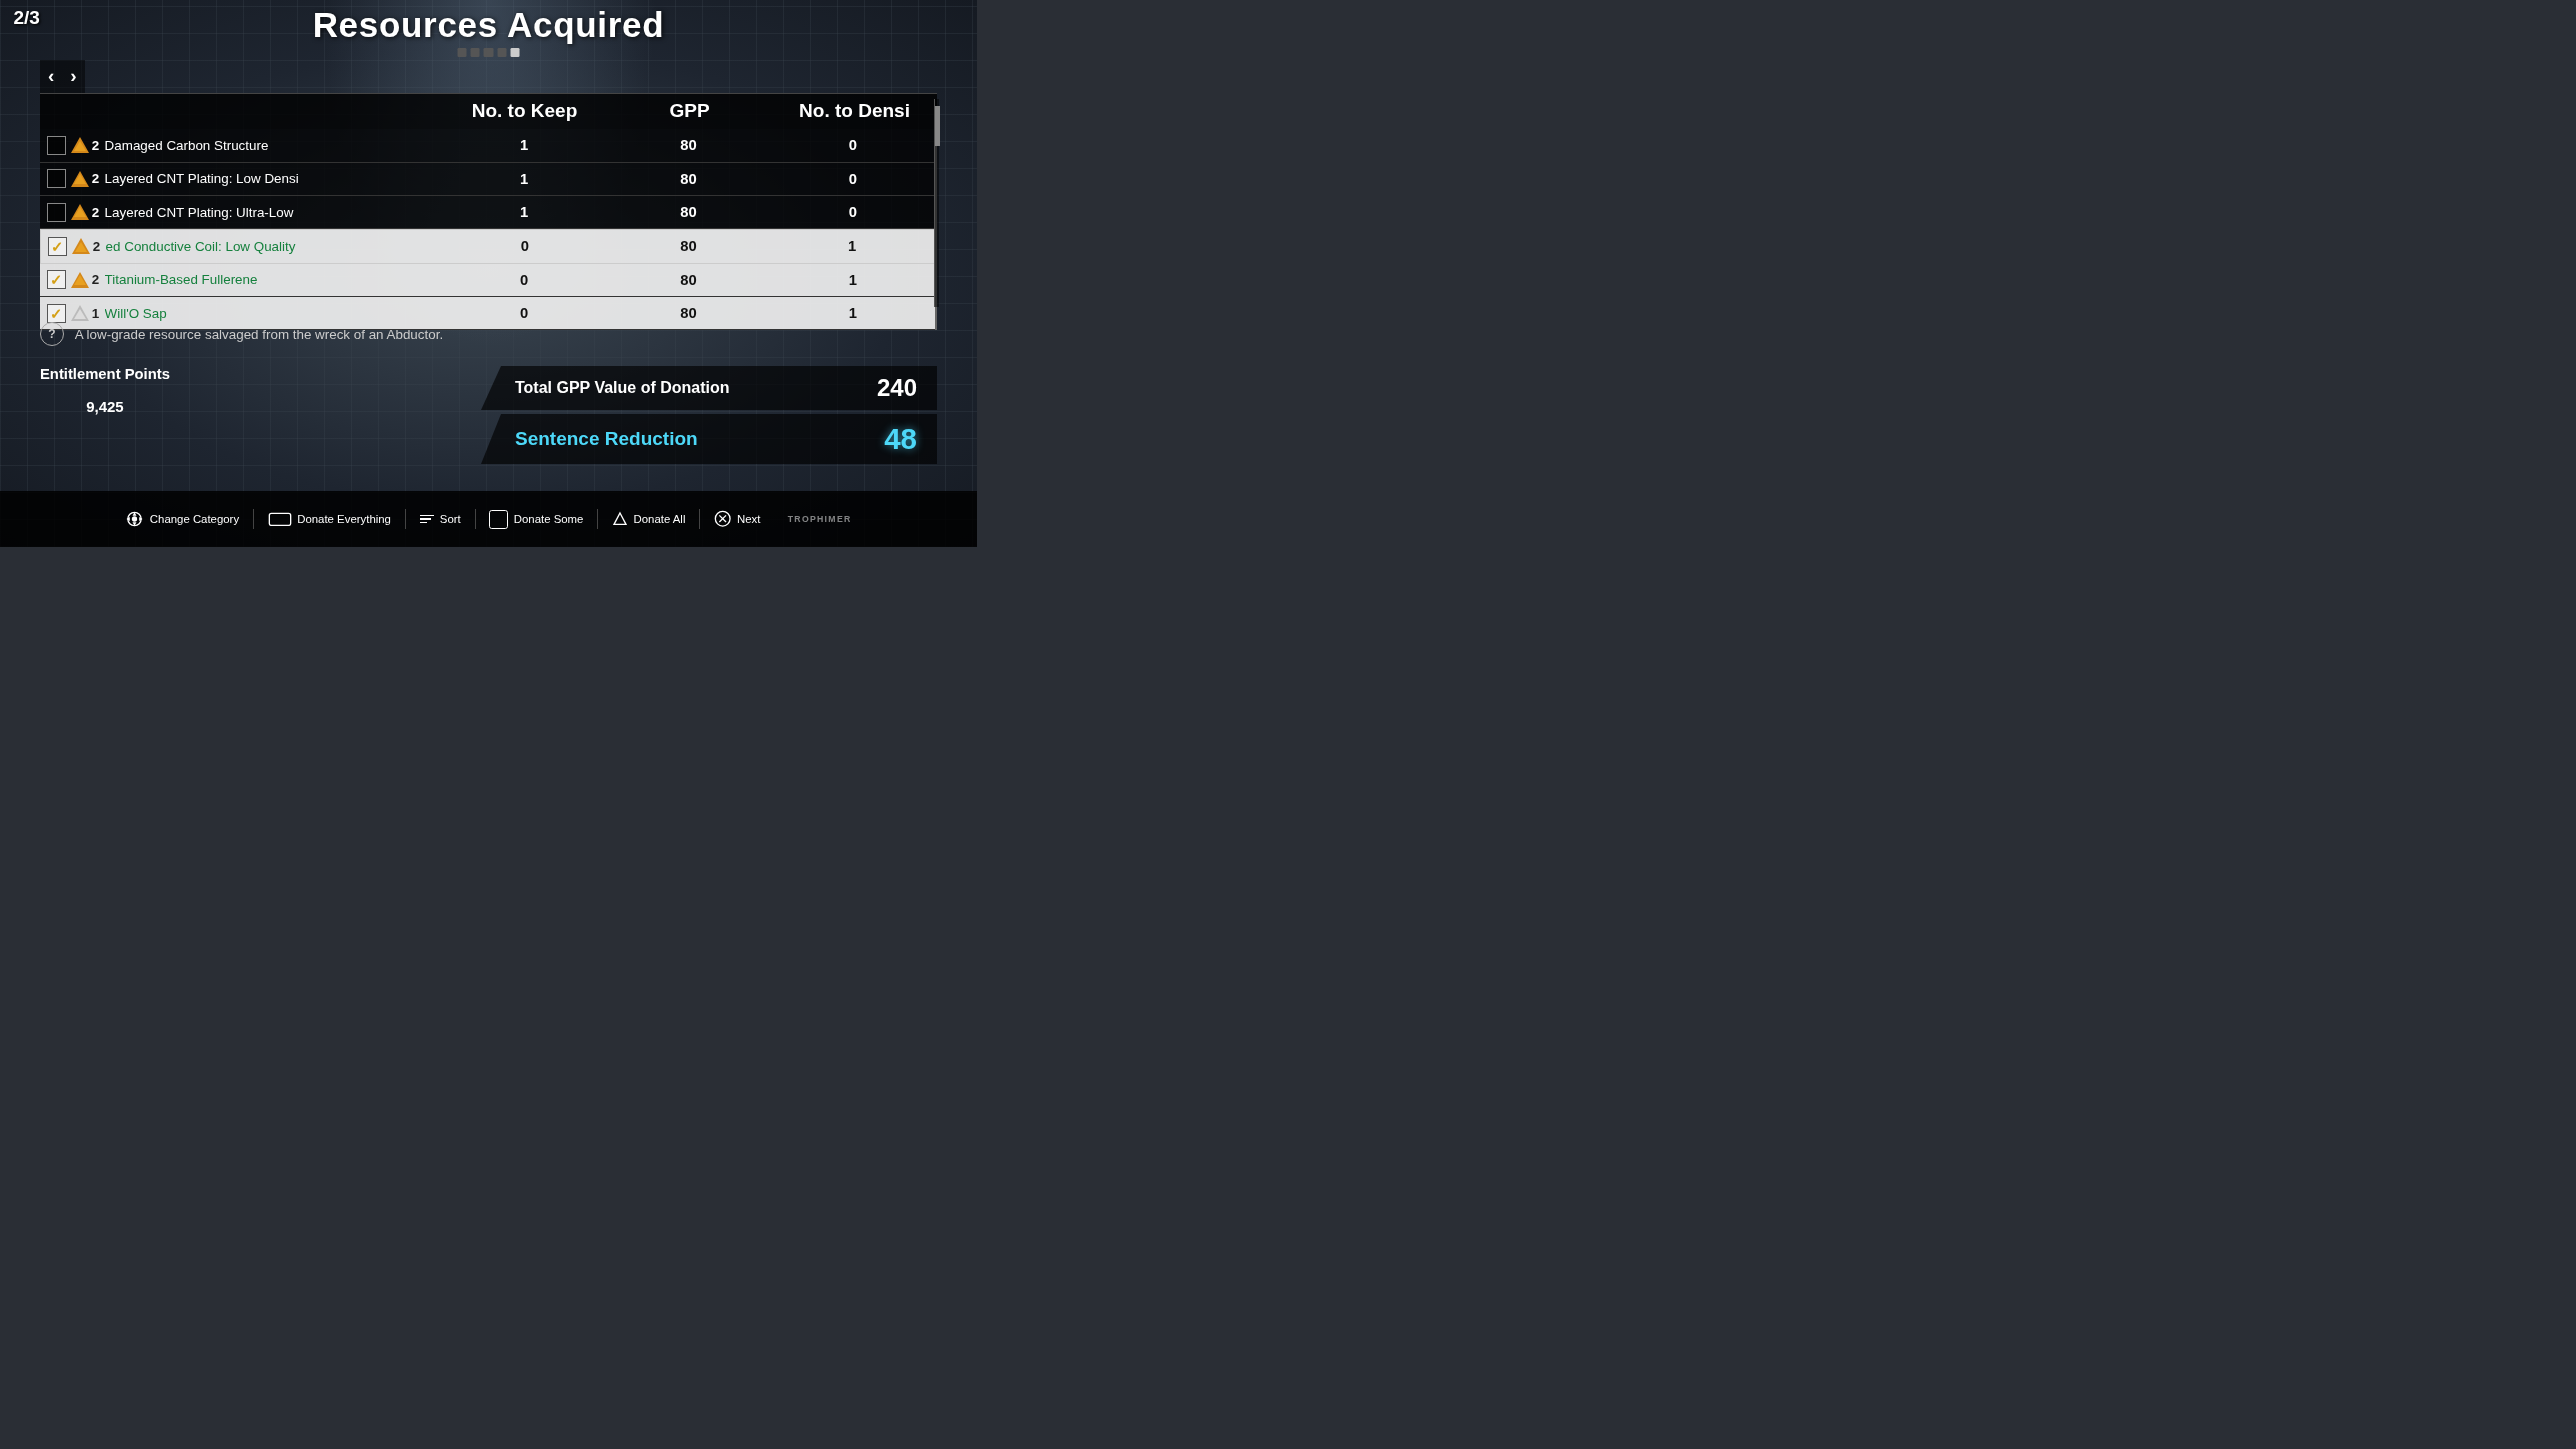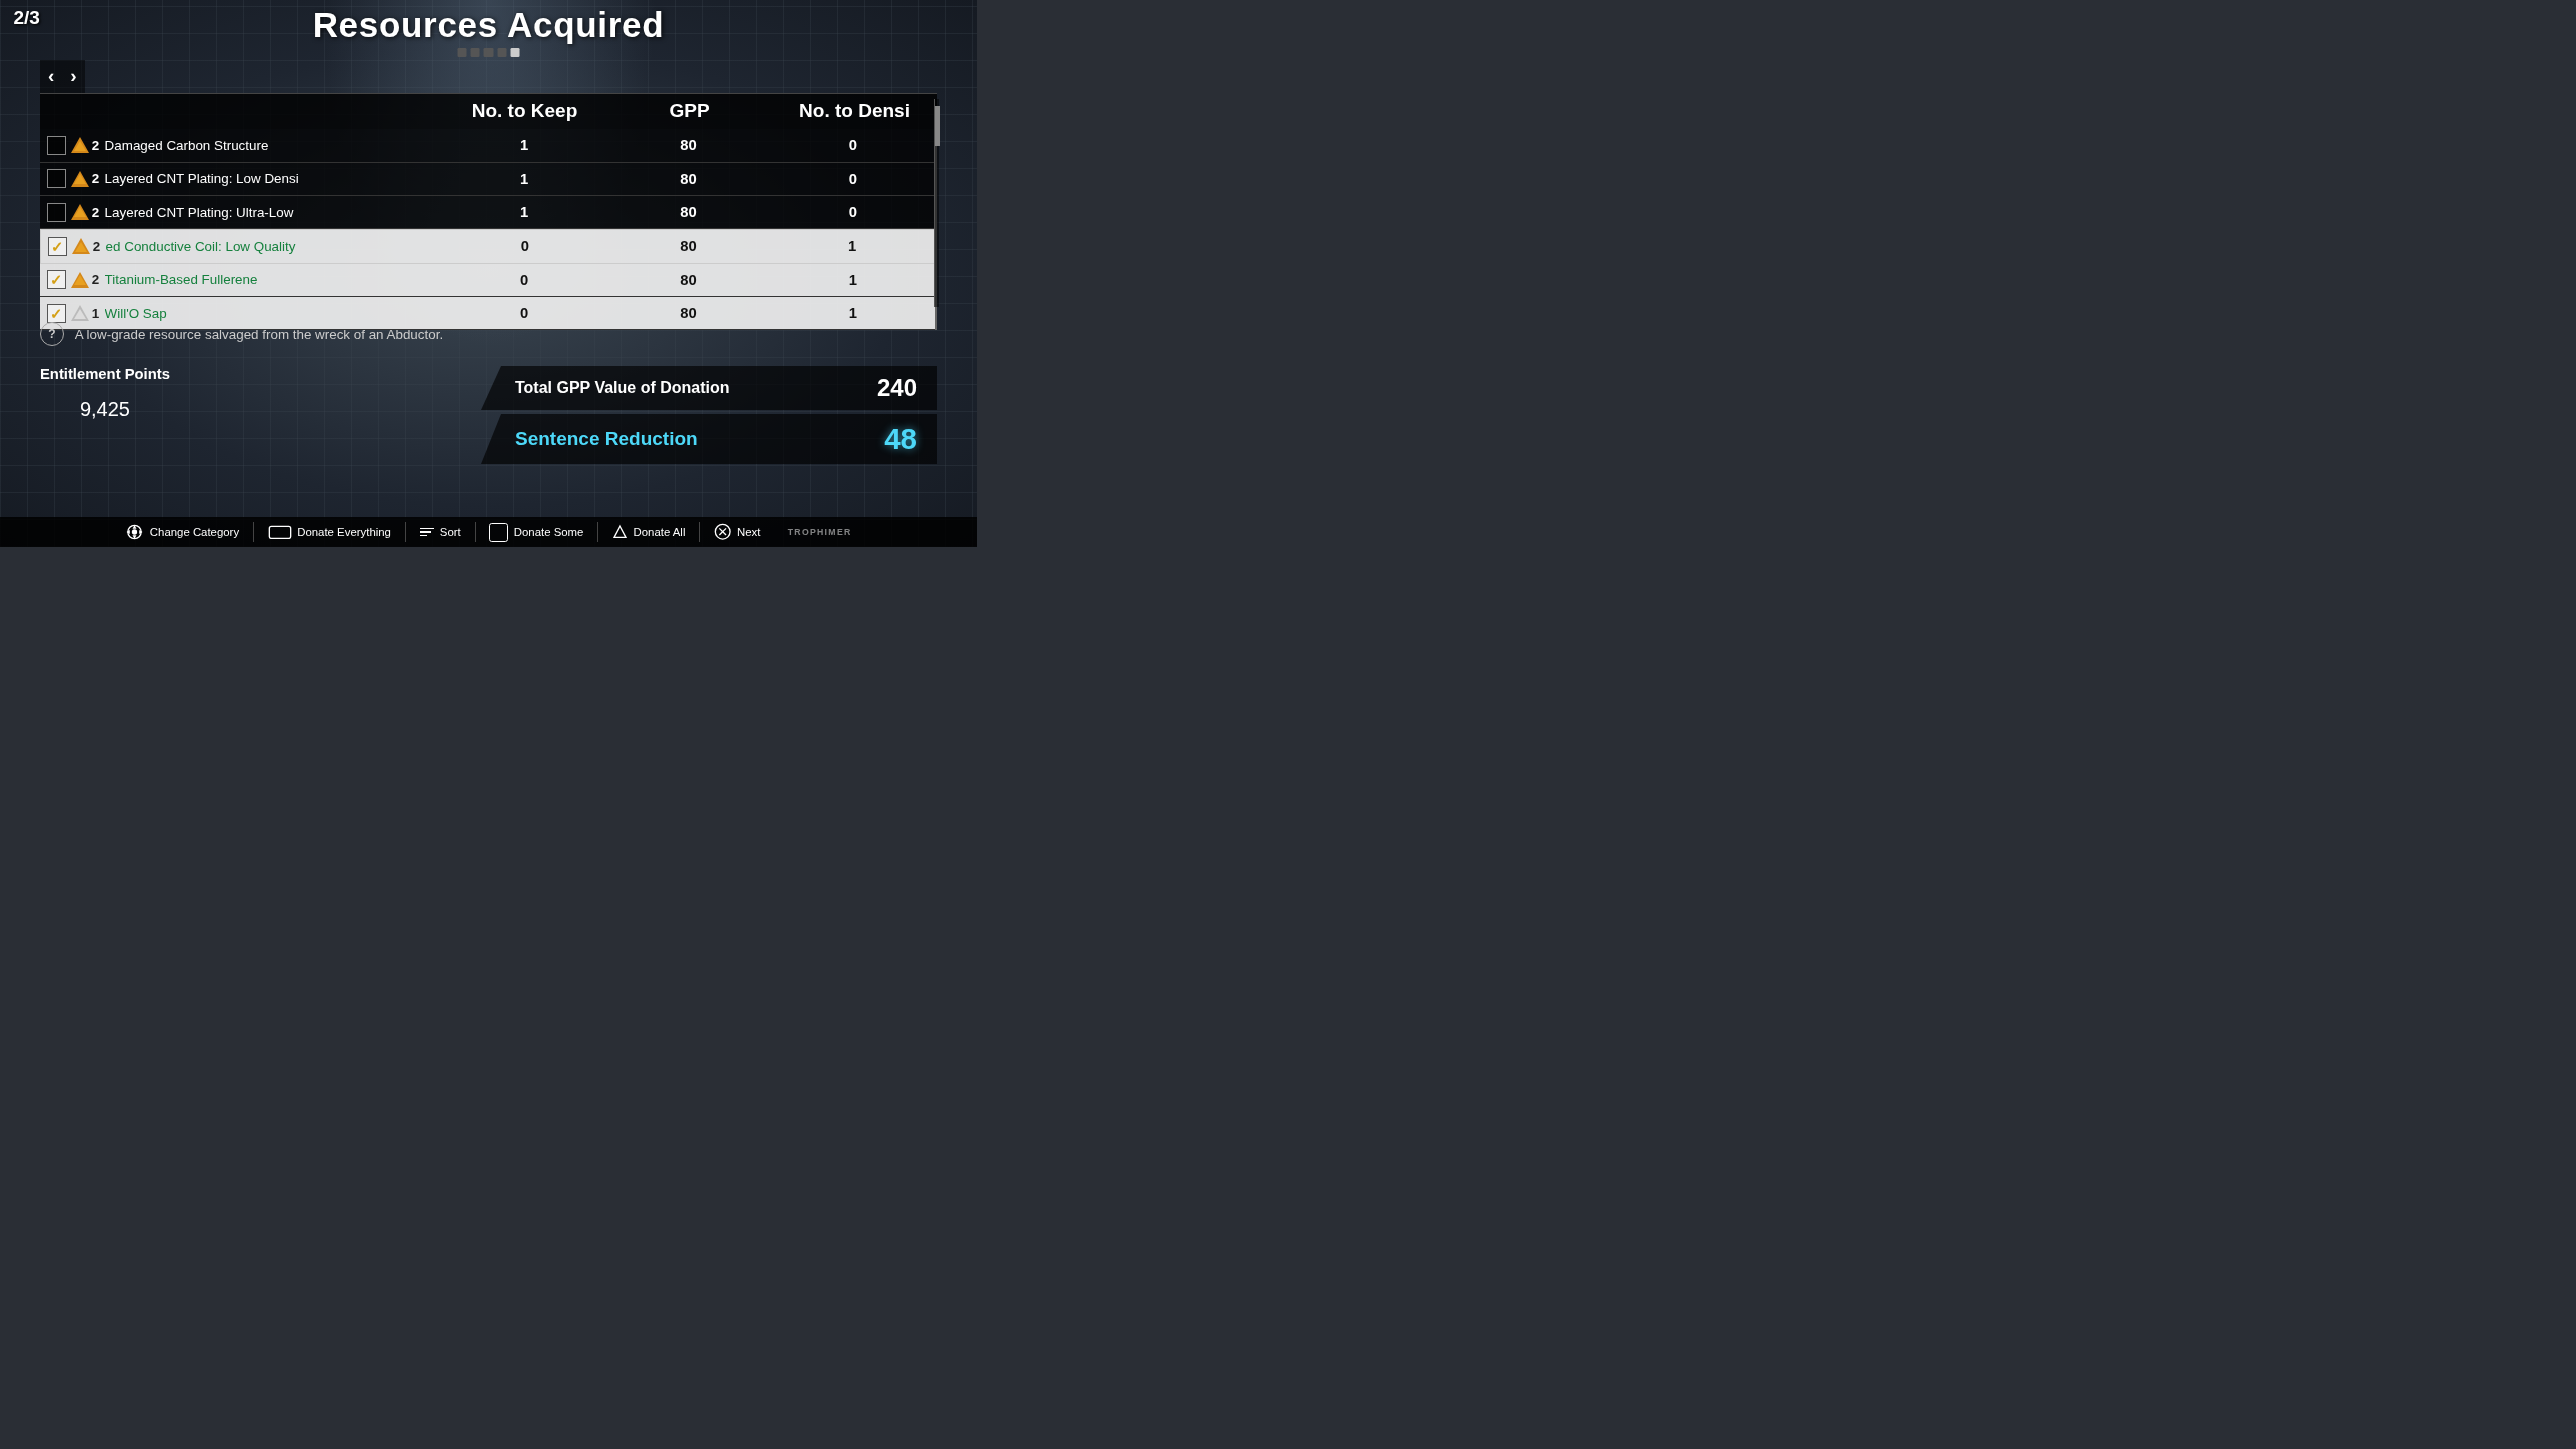--- a/index.html
+++ b/index.html
@@ -320,22 +320,22 @@
       gap: 16px;
       align-items: center;
       flex-direction: column;
     }
 
     .entitlement-label {
       font-weight: bold;
     }
 
     .entitlement-value {
-      font-weight: normal;
-      font-size: 20px;
+      font-weight: bold;
+      font-size: 15px;
     }
 
     .gpp-label {
       color: white;
       font-size: 16px;
       font-weight: bold;
     }
 
     .gpp-value {
       color: white;
@@ -354,21 +354,21 @@
       font-size: 29.5px;
       font-weight: bold;
       text-shadow: 0 0 8px rgba(77,216,248,0.6);
     }
 
     
     .bottom-bar {
       position: absolute;
       bottom: 0;
       left: 0; right: 0;
-      height: 30px;
+      height: 56px;
       background: rgba(0,0,0,0.85);
       display: flex;
       align-items: center;
       justify-content: center;
       gap: 14px;
       padding: 0 27px;
     }
 
     .bottom-action {
       display: flex;

